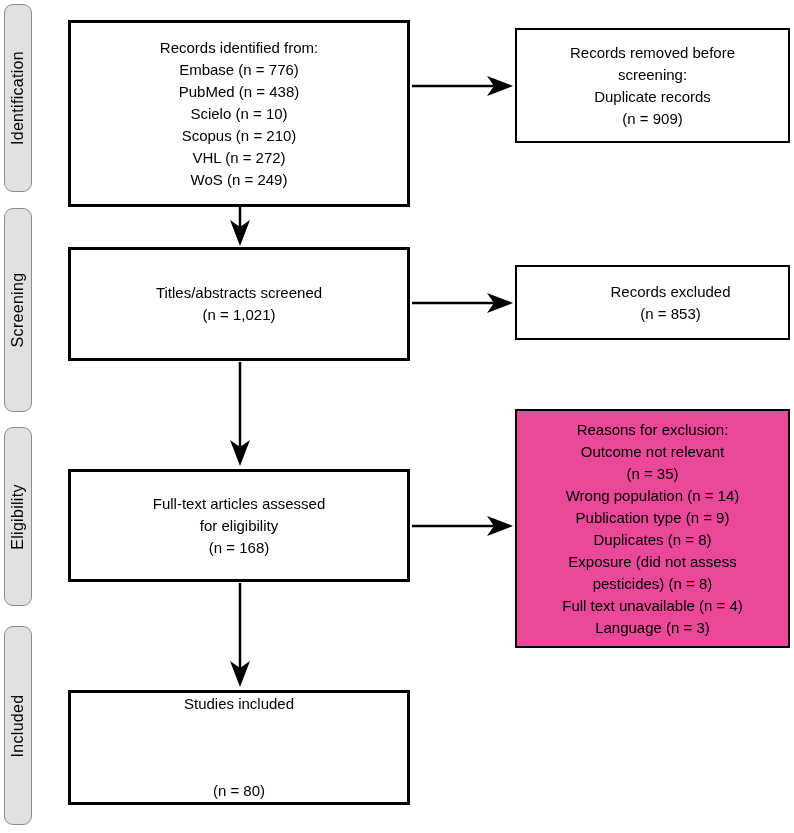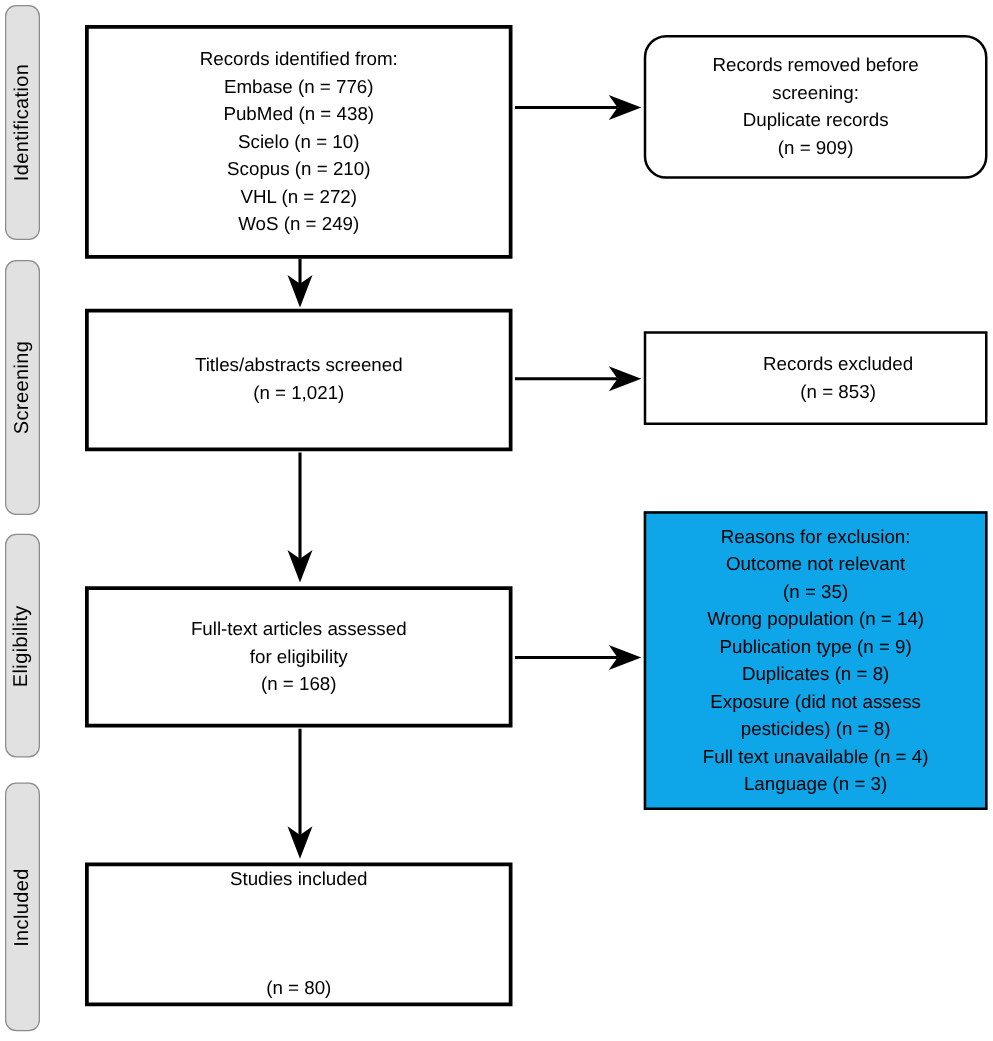--- a/index.html
+++ b/index.html
@@ -142,33 +142,33 @@
       <div class="line">Full-text articles assessed</div>
       <div class="line">for eligibility</div>
       <div class="line">(n = 168)</div>
     </div>
 
   <div class="flow-box main-box" id="box-studies-included" style="background: rgb(255, 255, 255); border-color: rgb(0, 0, 0); color: rgb(0, 0, 0); justify-content: space-between;">
       <div class="line">Studies included</div>
       <div class="line">(n = 80)</div>
     </div>
 
-  <div class="flow-box side-box" id="box-records-removed" style="background: rgb(255, 255, 255); border-color: rgb(0, 0, 0); color: rgb(0, 0, 0); border-radius: 18px;">
+  <div class="flow-box side-box" id="box-records-removed" style="background: rgb(255, 255, 255); border-color: rgb(0, 0, 0); color: rgb(0, 0, 0);">
       <div class="line">Records removed before</div>
       <div class="line">screening:</div>
       <div class="line">Duplicate records</div>
       <div class="line">(n = 909)</div>
     </div>
 
   <div class="flow-box side-box" id="box-records-excluded" style="background: rgb(255, 255, 255); border-color: rgb(0, 0, 0); color: rgb(0, 0, 0);">
       <div class="line">Records excluded</div>
       <div class="line">(n = 853)</div>
     </div>
 
-  <div class="flow-box side-box" id="box-exclusion-reasons" style="background: #0ea5e9; border-color: rgb(0, 0, 0); color: rgb(0, 0, 0);">
+  <div class="flow-box side-box" id="box-exclusion-reasons" style="background: #ec4899; border-color: rgb(0, 0, 0); color: rgb(0, 0, 0);">
       <div class="line">Reasons for exclusion:</div>
       <div class="line">Outcome not relevant</div>
       <div class="line">(n = 35)</div>
       <div class="line">Wrong population (n = 14)</div>
       <div class="line">Publication type (n = 9)</div>
       <div class="line">Duplicates (n = 8)</div>
       <div class="line">Exposure (did not assess</div>
       <div class="line">pesticides) (n = 8)</div>
       <div class="line">Full text unavailable (n = 4)</div>
       <div class="line">Language (n = 3)</div>

